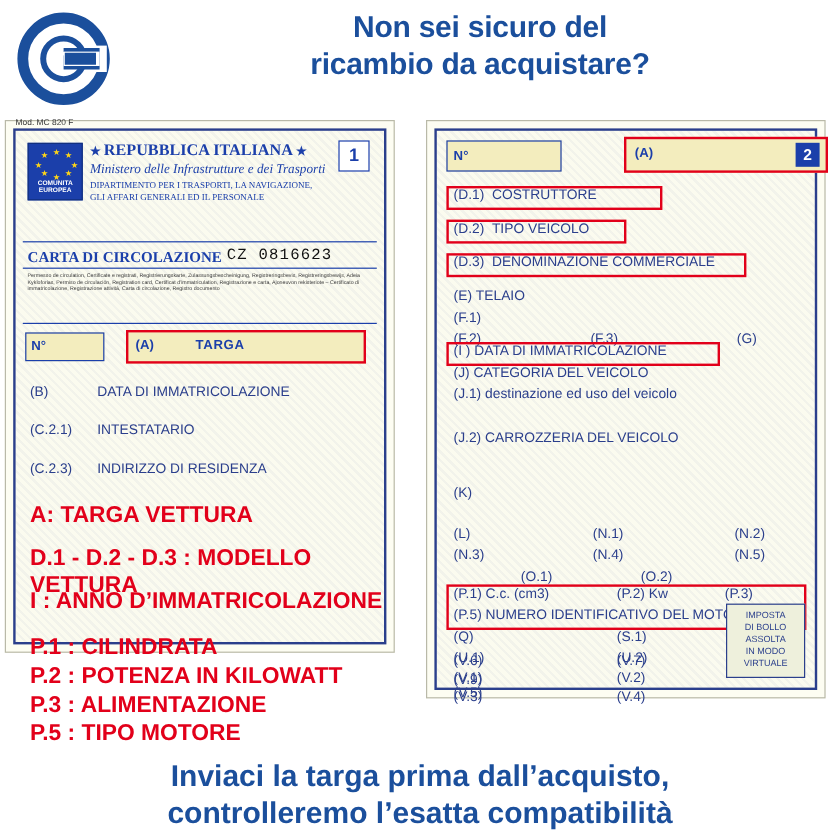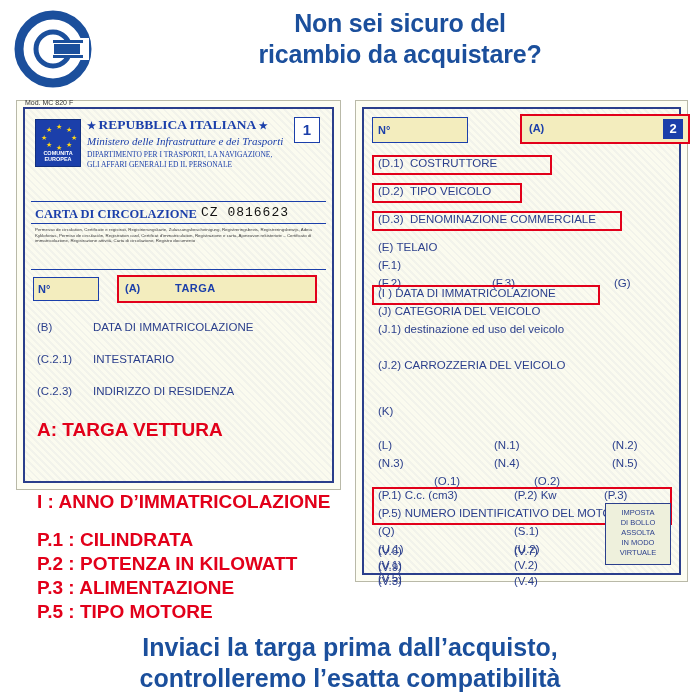--- a/index.html
+++ b/index.html
@@ -35,21 +35,21 @@
     font-size:25px;
     line-height:31px;
   }
   
   .card{
     position:absolute;
     background:#fdfdf2;
     border:1px solid #b9b9a8;
     box-sizing:border-box;
   }
-  .card-left{left:16px;top:100px;width:325px;height:390px;}
+  .card-left{left:4px;top:100px;width:325px;height:444px;}
   .card-right{left:355px;top:100px;width:333px;height:482px;}
 
   .inner{
     position:absolute;left:6px;top:6px;right:6px;bottom:6px;
     border:2px solid #2b3f8c;
     background:
       repeating-linear-gradient(45deg, rgba(43,63,140,0.045) 0 2px, rgba(255,255,255,0) 2px 5px),
       #fbfbef;
     box-sizing:border-box;
   }
@@ -240,20 +240,21 @@
       <span class="code">(B)</span><span>DATA DI IMMATRICOLAZIONE</span>
     </div>
     <div class="fieldline" style="top:244px;">
       <span class="code">(C.2.1)</span><span>INTESTATARIO</span>
     </div>
     <div class="fieldline" style="top:276px;">
       <span class="code">(C.2.3)</span><span>INDIRIZZO DI RESIDENZA</span>
     </div>
 
     <div class="redline" style="top:310px;">A: TARGA VETTURA</div>
+    <div class="redline" style="top:346px;">D.1 - D.2 - D.3 : MODELLO VETTURA</div>
     <div class="redline" style="top:382px;">I : ANNO D’IMMATRICOLAZIONE</div>
     <div class="redline" style="top:420px;">P.1 : CILINDRATA</div>
     <div class="redline" style="top:444px;">P.2 : POTENZA IN KILOWATT</div>
     <div class="redline" style="top:468px;">P.3 : ALIMENTAZIONE</div>
     <div class="redline" style="top:492px;">P.5 :  TIPO MOTORE</div>
   </div>
 </div>
 
 <div class="card card-right">
   <div class="inner">

